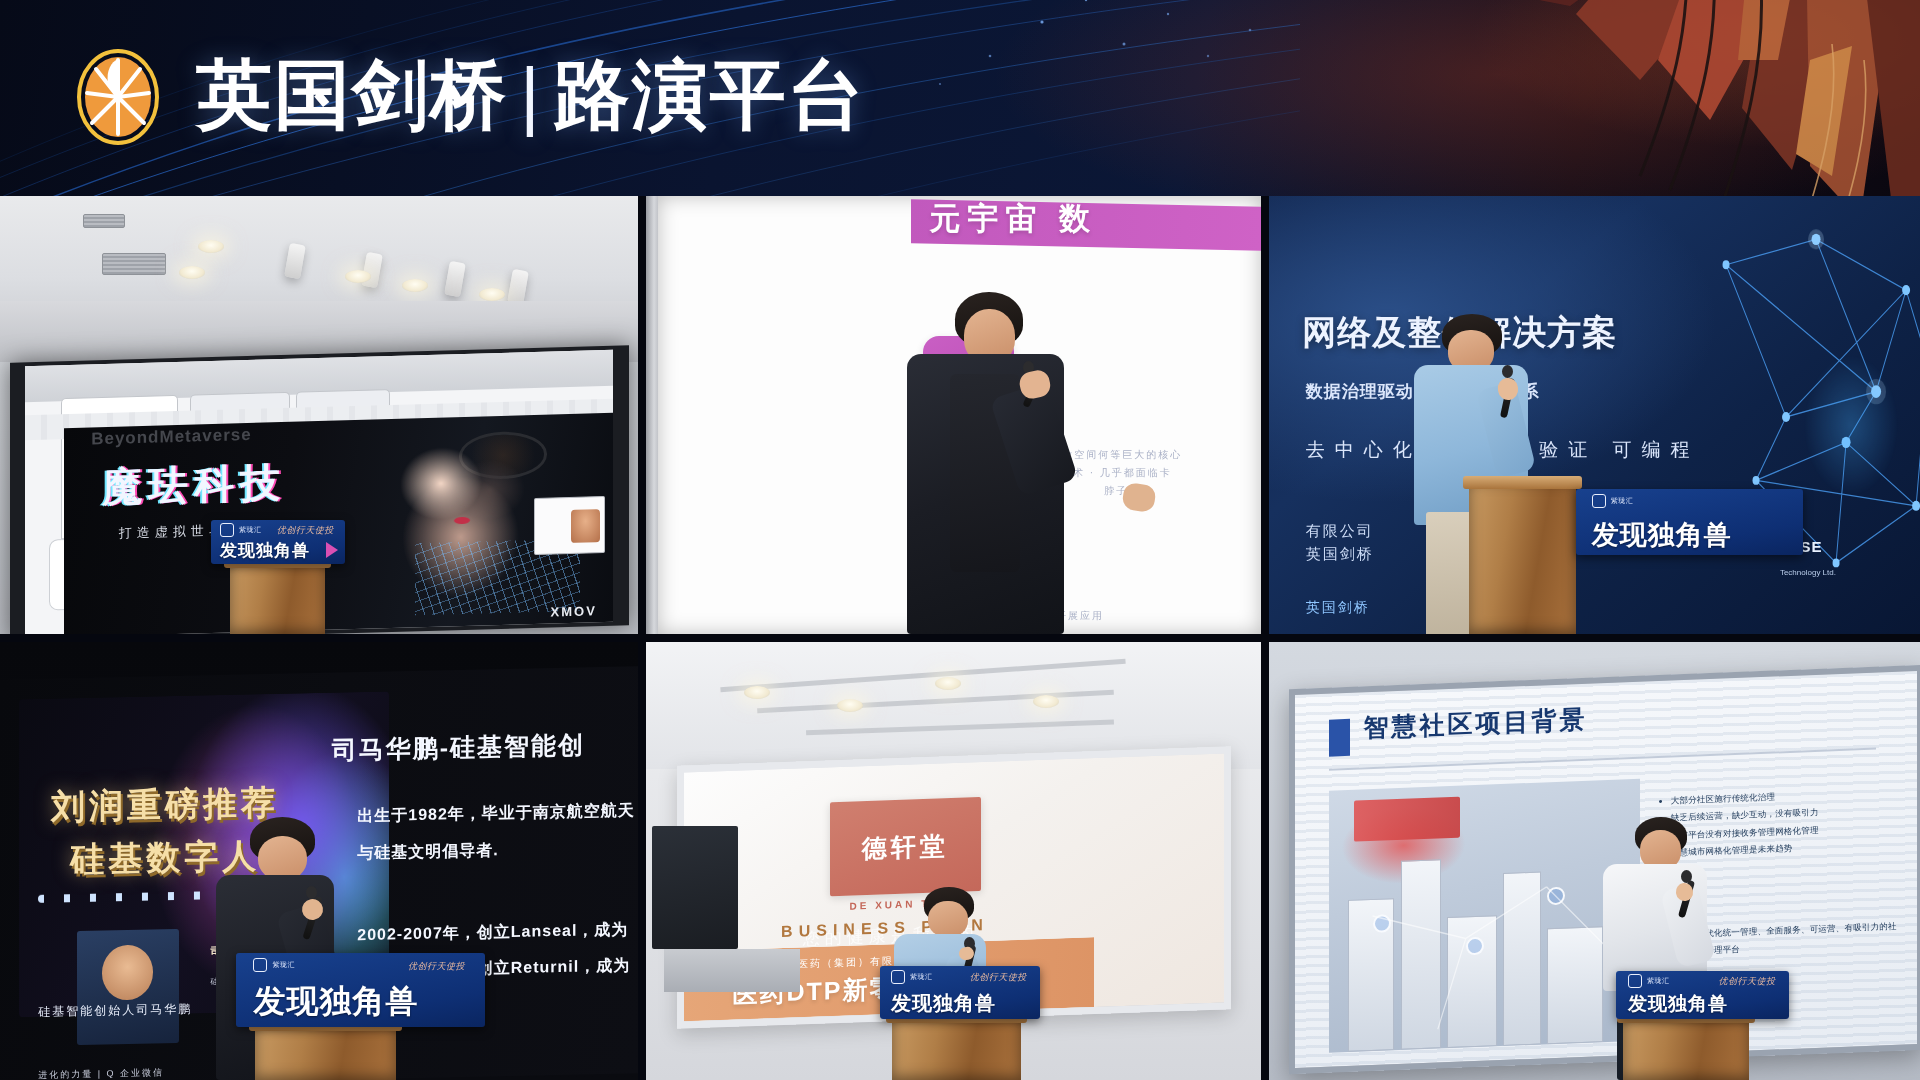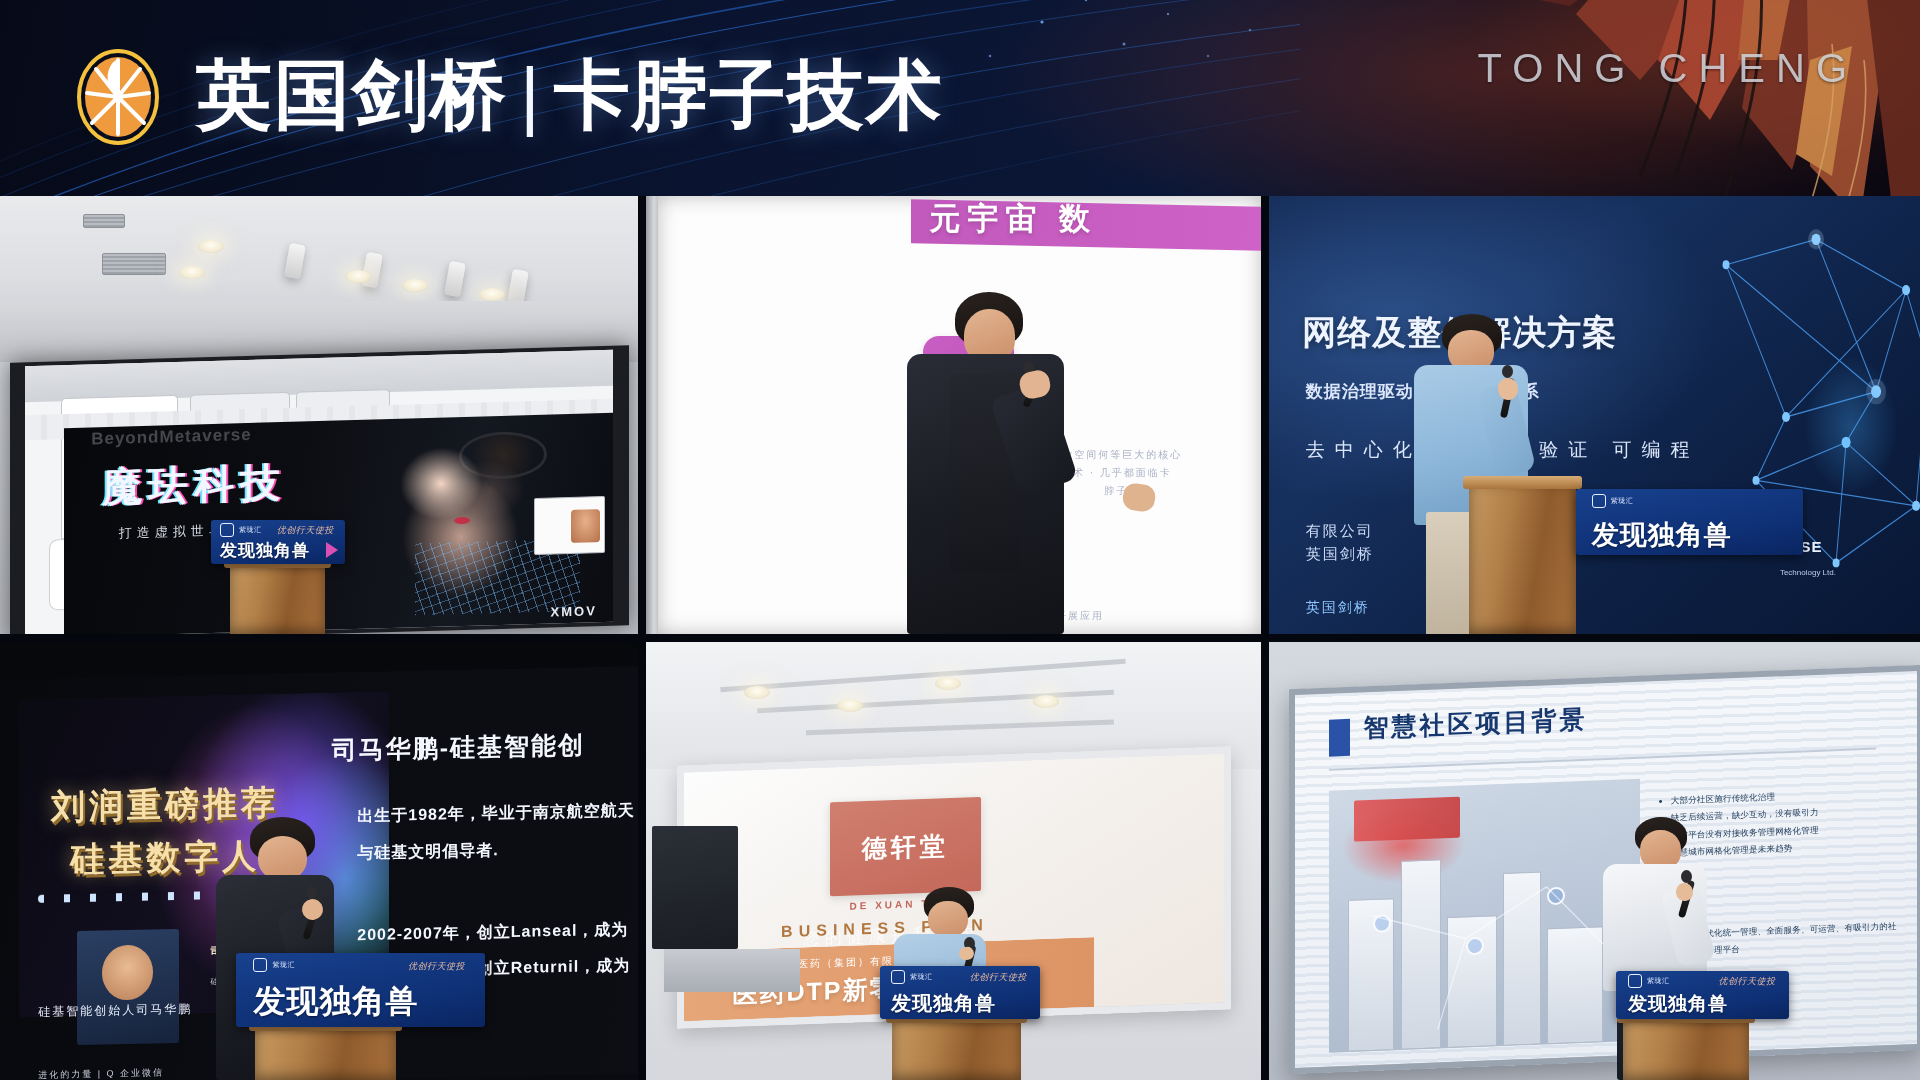--- a/index.html
+++ b/index.html
@@ -361,24 +361,23 @@
           <line x1="48" y1="48" x2="48" y2="85"></line>
           <line x1="48" y1="48" x2="22" y2="74"></line>
           <line x1="48" y1="48" x2="17" y2="44"></line>
           <line x1="48" y1="48" x2="26" y2="20"></line>
         </g>
         <circle cx="48" cy="48" r="4" fill="#ffffff"></circle>
       </svg>
     </div>
 
     <div class="h-title">
-      <span>英国剑桥</span><span class="bar">|</span><span>卡脖子技术</span>
-    </div>
-
-    <div class="brand">TONG CHENG</div>
+      <span>英国剑桥</span><span class="bar">|</span><span>路演平台</span>
+    </div>
+
   </div>
 
   <div class="grid">
 
     <div class="tile t1">
       <div class="ceiling"></div>
       <div class="vent" style="left:16%;top:13%"></div>
       <div class="vent" style="left:13%;top:4%;width:42px;height:14px"></div>
       <div class="track-lamp" style="left:45%;top:11%"></div>
       <div class="track-lamp" style="left:57%;top:13%"></div>

